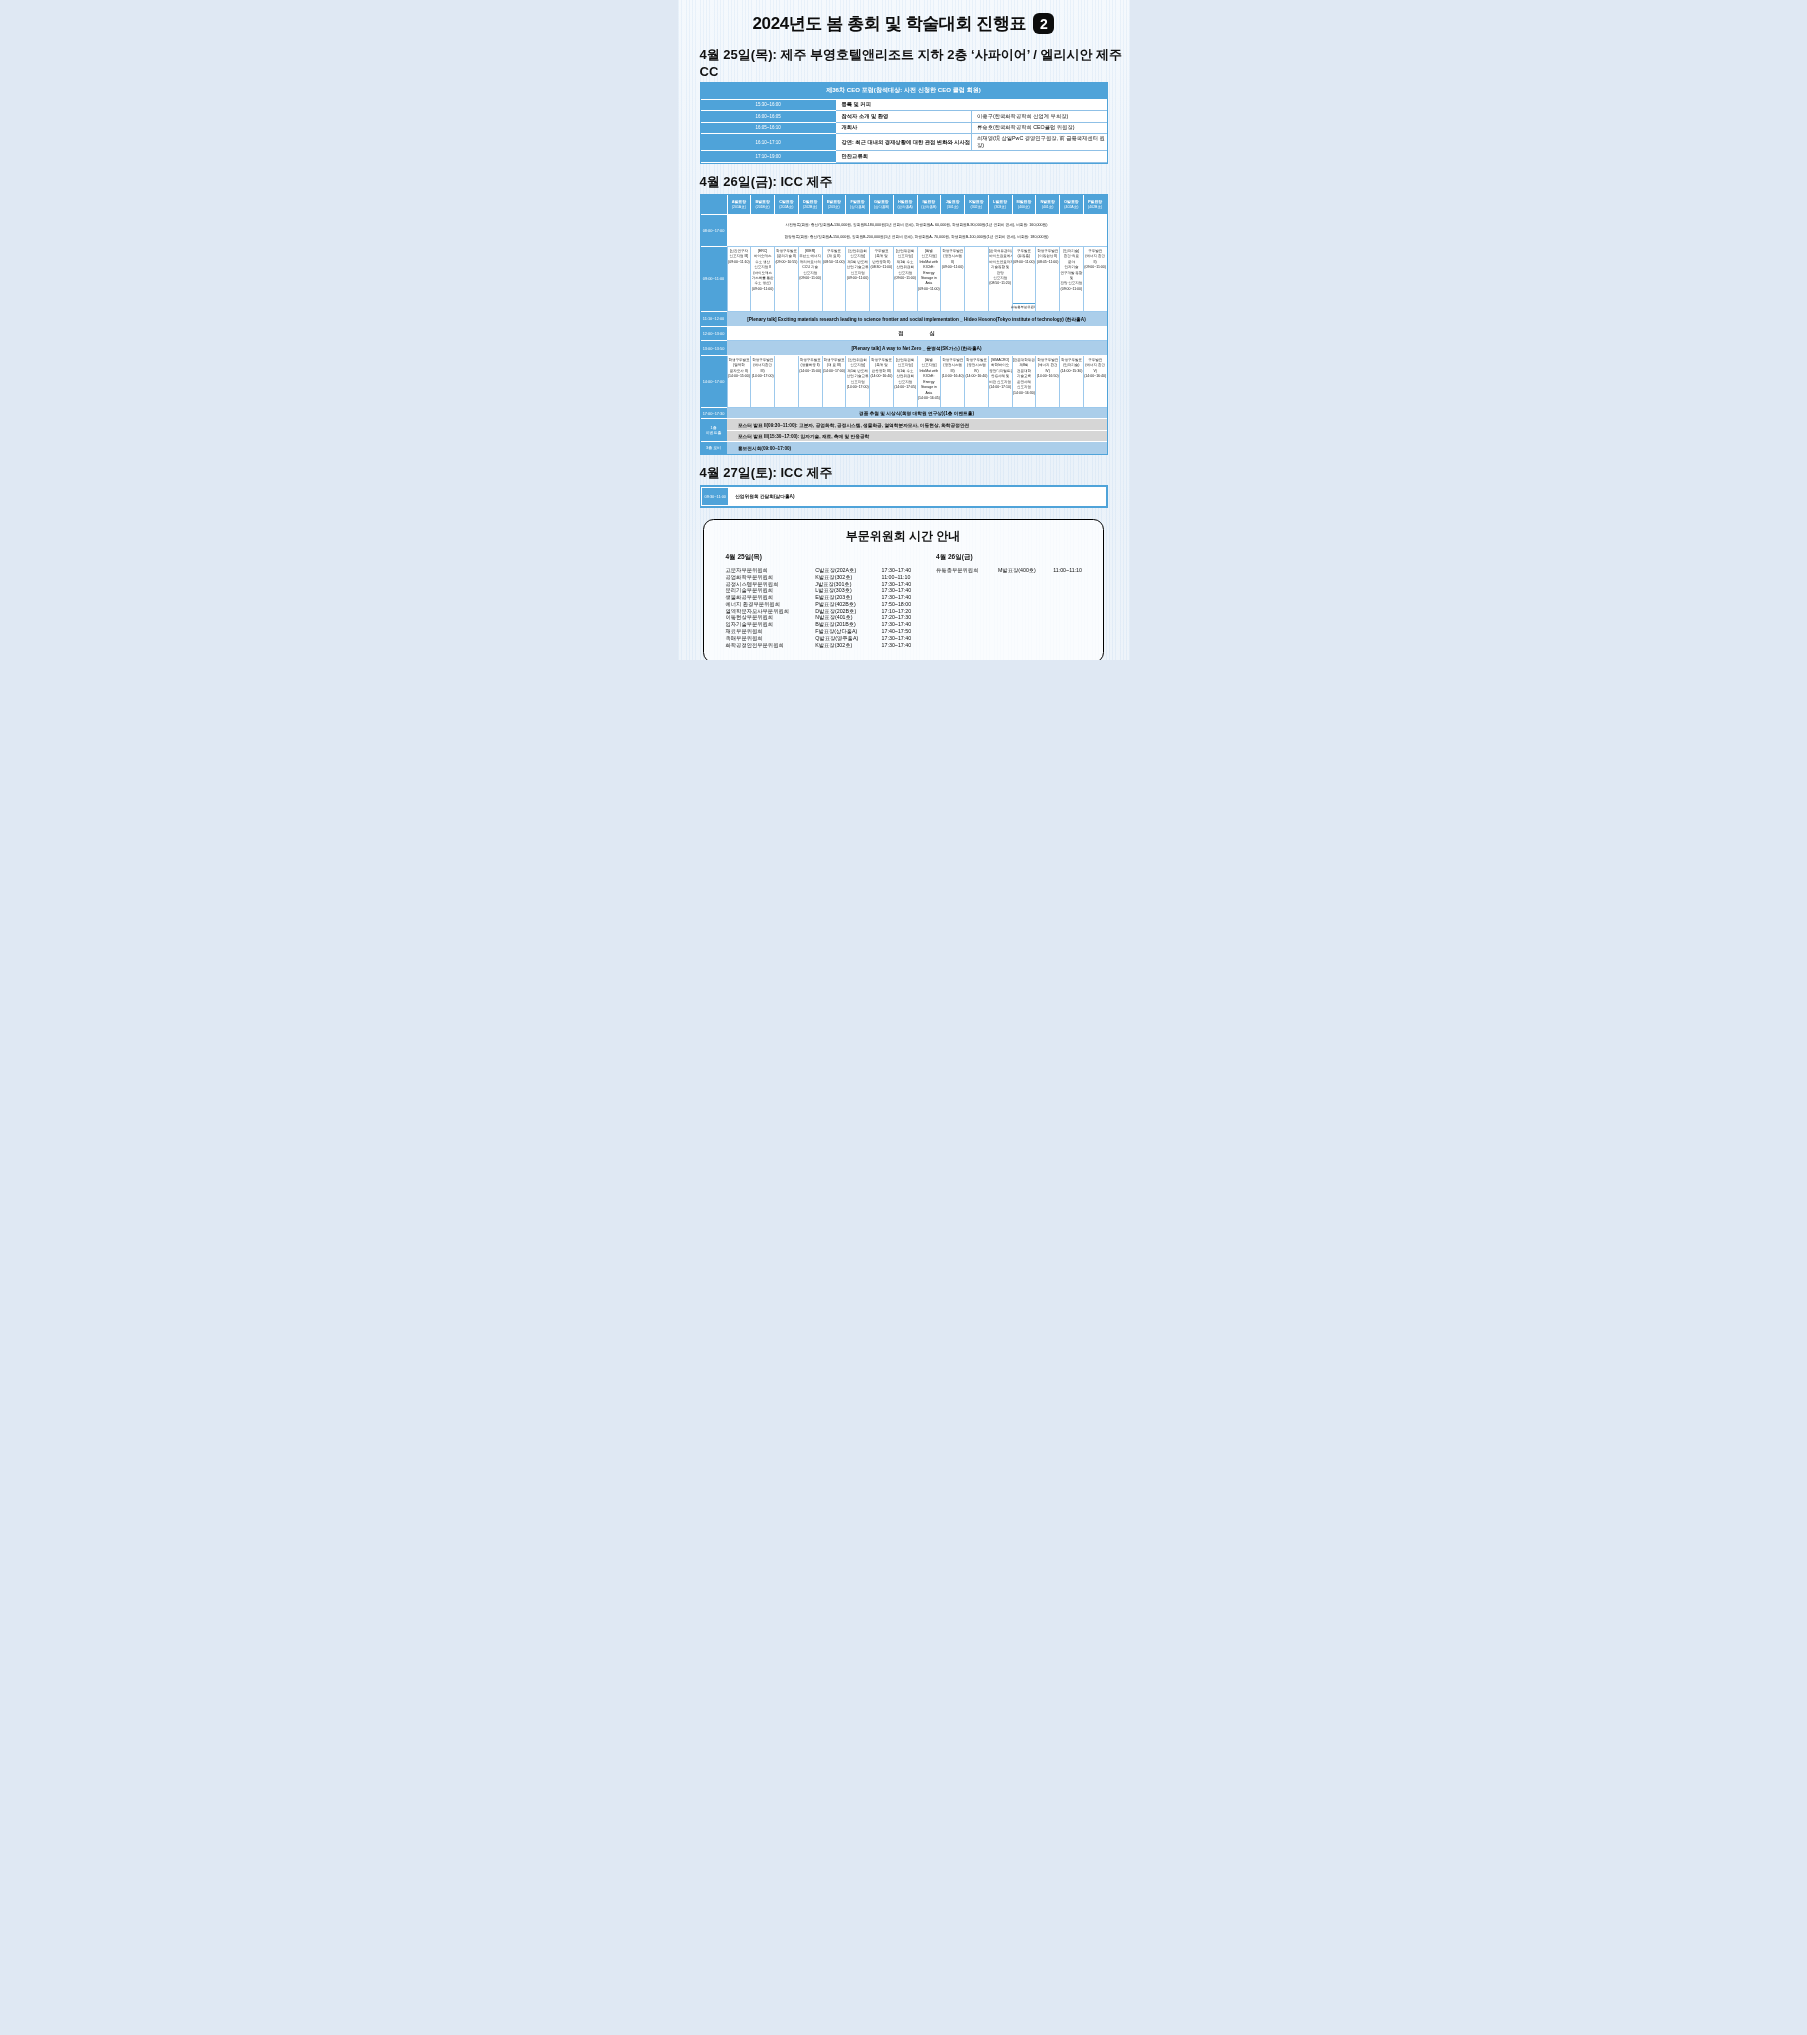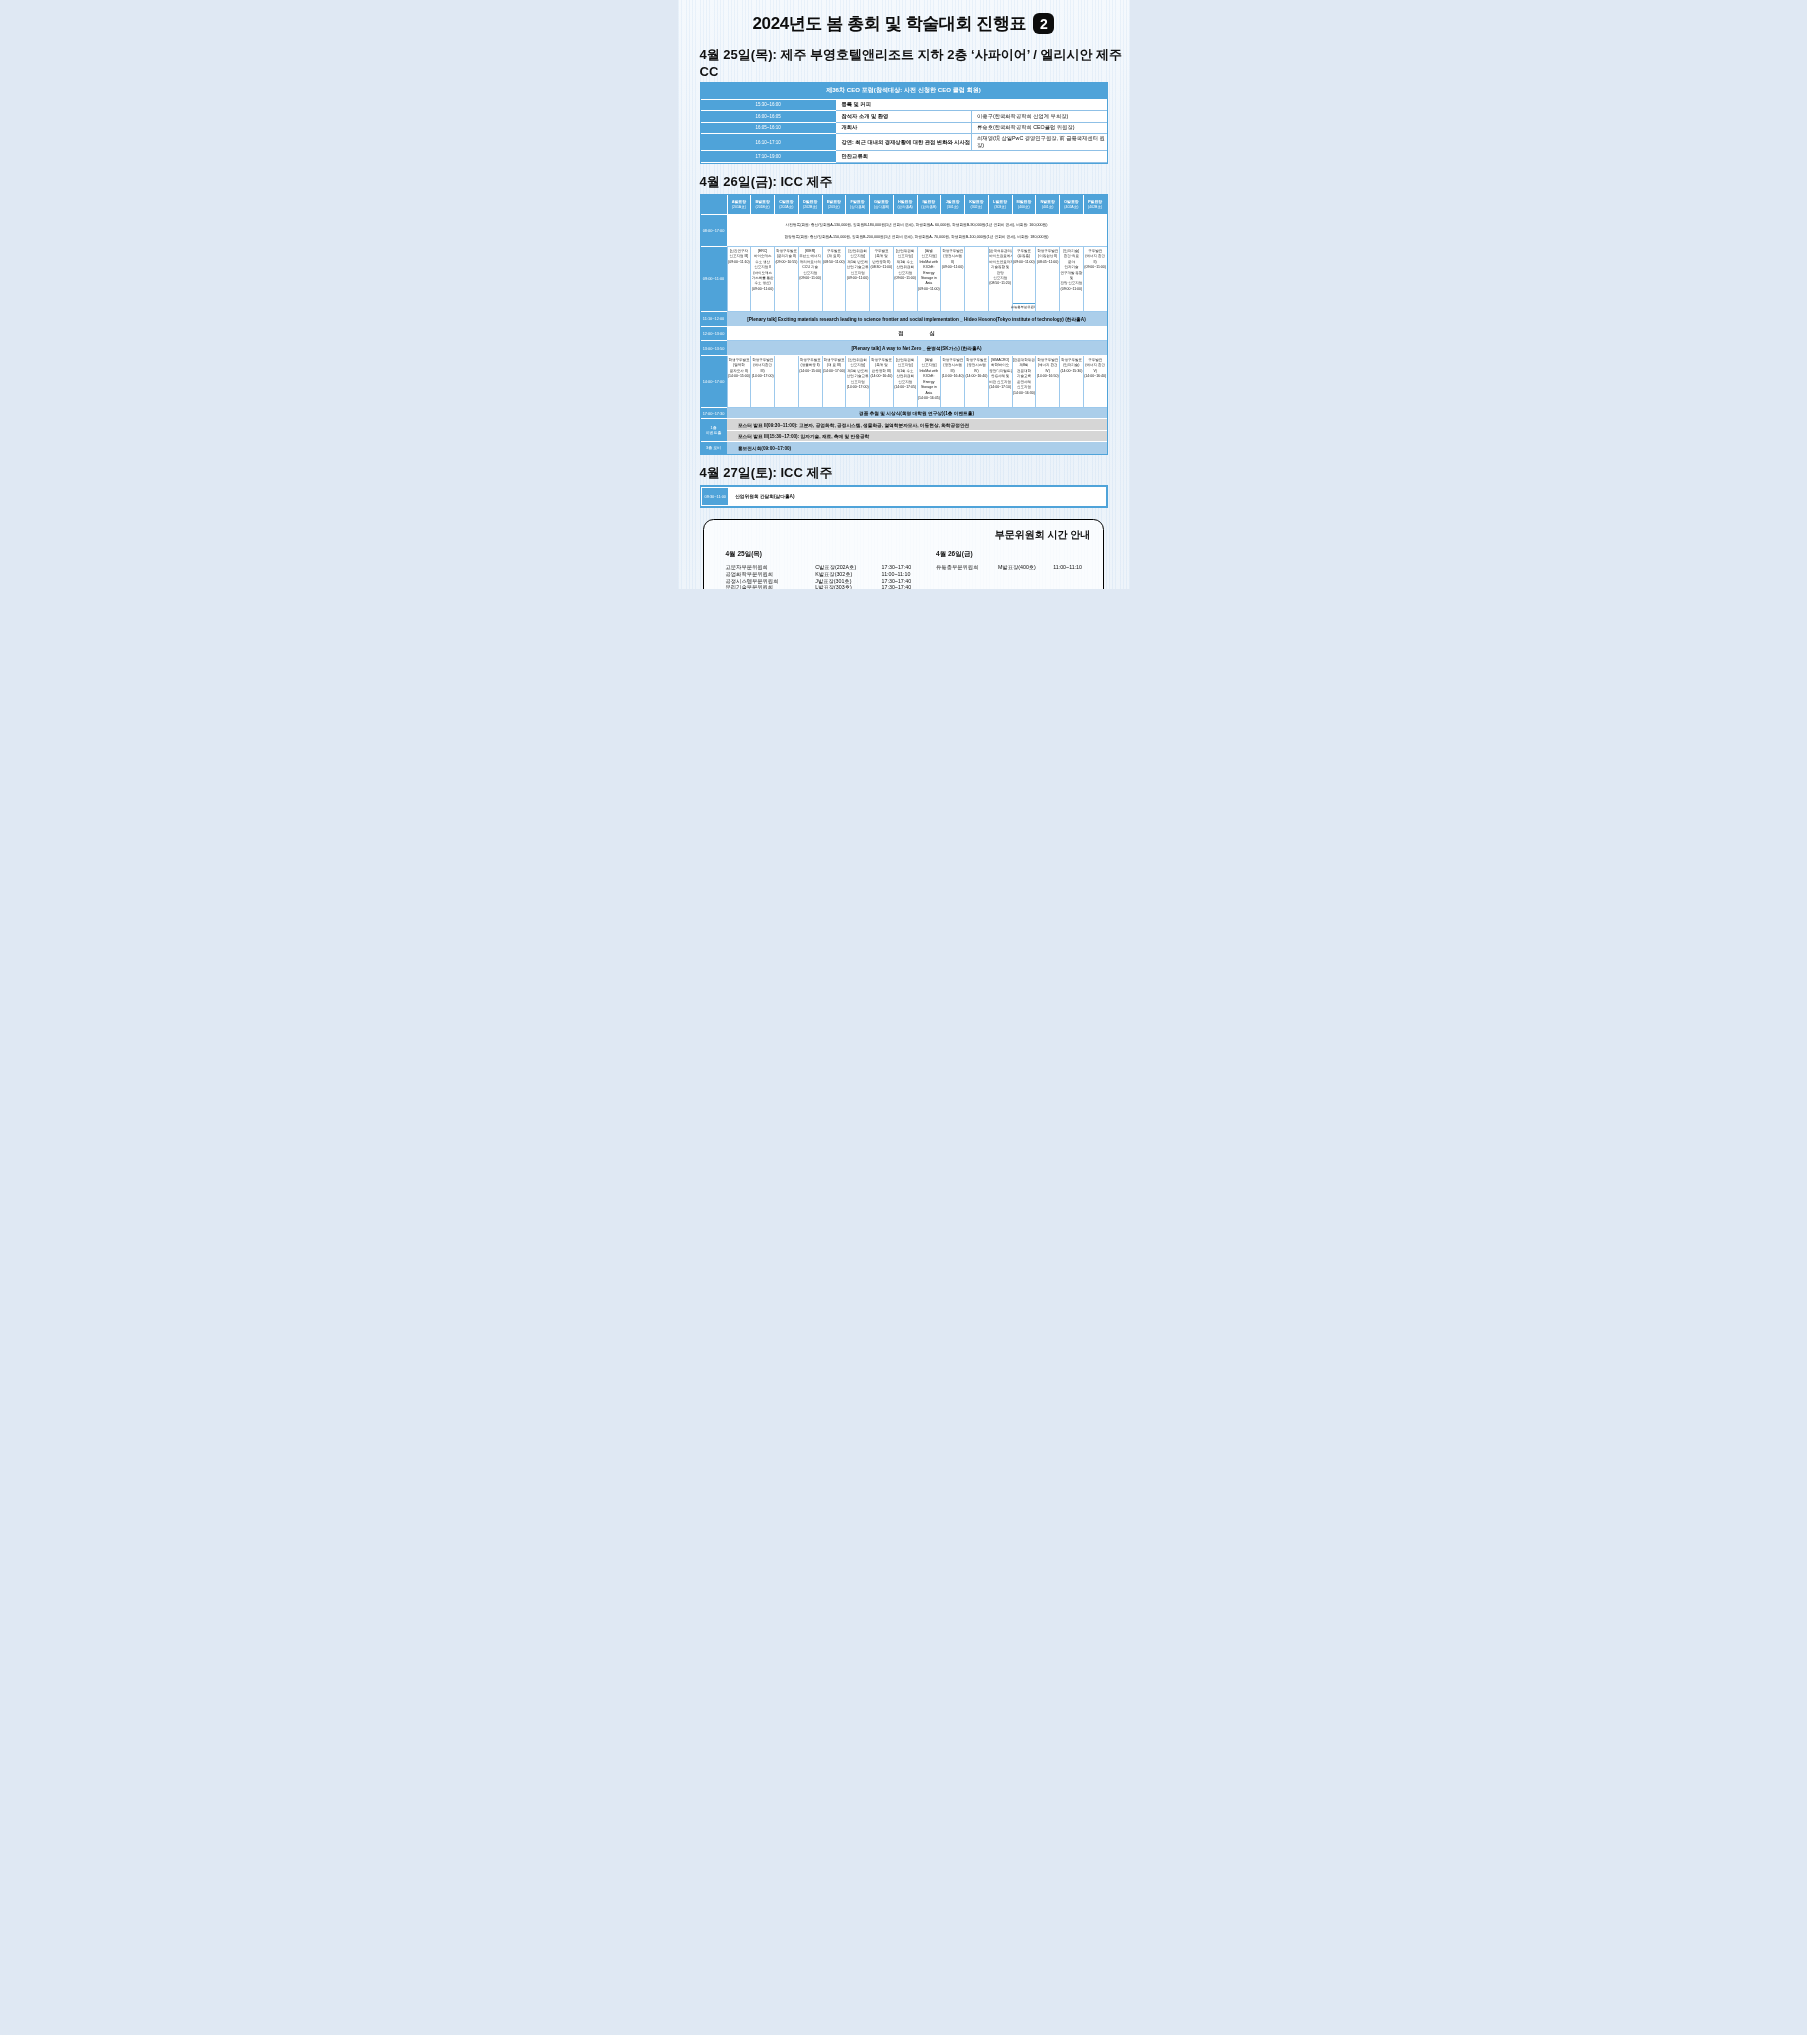--- a/index.html
+++ b/index.html
@@ -1,17 +1,17 @@
 <!DOCTYPE html>
 <html style="font-size:6.5px"><head>
 <meta charset="utf-8">
 <style>
   html,body { margin:0; padding:0; background:#dfe8f3; }
   .page {
-    width:452px; height:589px; margin:0 auto; position:relative; overflow:hidden;
+    width:452px; height:660px; margin:0 auto; position:relative; overflow:hidden;
     background:
       repeating-linear-gradient(90deg, rgba(120,170,220,0.10) 0 0.8px, rgba(255,255,255,0) 0.8px 2.8px),
       linear-gradient(180deg,#f5f9fd 0%, #e9f1f9 55%, #eef4fa 100%);
     font-family:"Liberation Sans", sans-serif; color:#111; box-sizing:border-box;
   }
   
   .title-wrap { display:flex; justify-content:center; align-items:center; gap:7.3px; padding-top:12.2px; }
   .main-title { font-size:17px; font-weight:bold; letter-spacing:-0.4px; color:#0d0d0d; }
   .badge { width:21px; height:21px; background:#0d0d0d; color:#fff; border-radius:6.1px;
     display:flex; align-items:center; justify-content:center; font-size:14px; font-weight:bold; }
@@ -56,21 +56,21 @@
   
   .day3-table { width:408px; margin-left:22px; background:#4FA3D9; padding:1.6px; box-sizing:border-box; }
   .day3-inner { background:#fff; display:flex; }
   .d3-time { width:26px; background:#4FA3D9; color:#fff; margin:1.2px; display:flex; align-items:center;
     justify-content:center; font-size:3.9px; }
   .d3-content { flex:1; display:flex; align-items:center; padding-left:5.7px; height:19.5px;
     font-size:4.7px; font-weight:bold; }
   
   .info-box { width:401px; margin:11.4px 0 0 25px; height:144px; border:1.2px solid #000; border-radius:10.6px;
     background:rgba(255,255,255,0.72); box-sizing:border-box; padding:8.1px 12.2px 0 12.2px; }
-  .info-title { text-align:right; font-size:10px; font-weight:bold; }
+  .info-title { text-align:center; font-size:12px; font-weight:bold; }
   .info-cols { display:flex; margin-top:7.3px; }
   .col-left { width:56%; padding-left:9.8px; box-sizing:border-box; }
   .col-right { width:44%; padding-left:10.6px; box-sizing:border-box; }
   .info-day { font-size:6.5px; font-weight:bold; margin-bottom:5.3px; }
   .info-row { display:flex; font-size:5.3px; line-height:6.8px; }
   .info-row .nm { width:92px; } .info-row .vn { width:68px; } .info-row .tm { width:45px; }
   .col-right .nm { width:75px; } .col-right .vn { width:67px; } .col-right .tm { width:45px; }
 </style>
 </head>
 <body>

